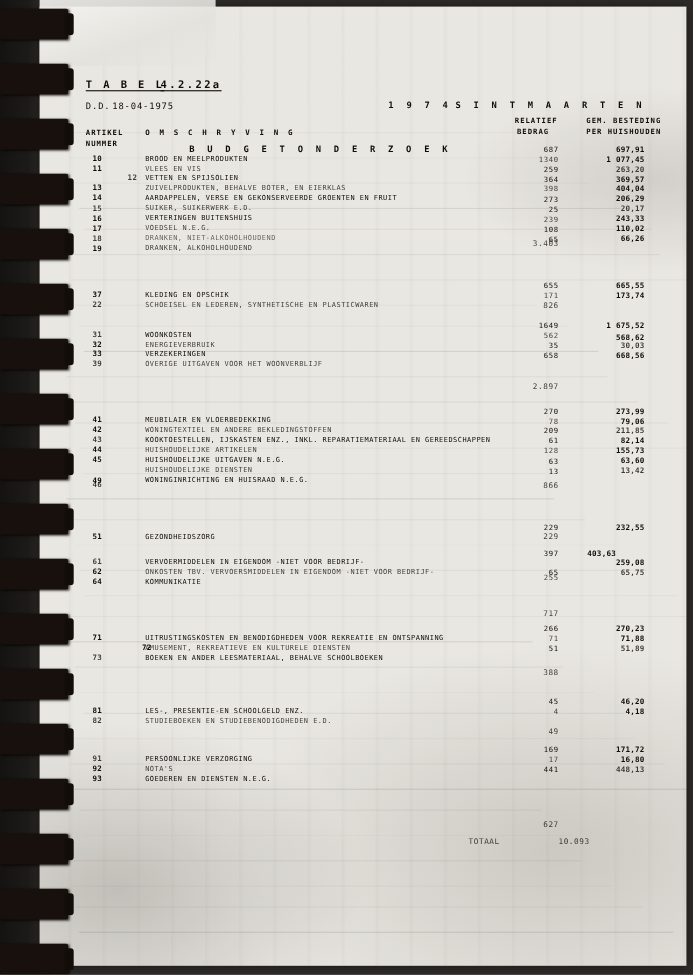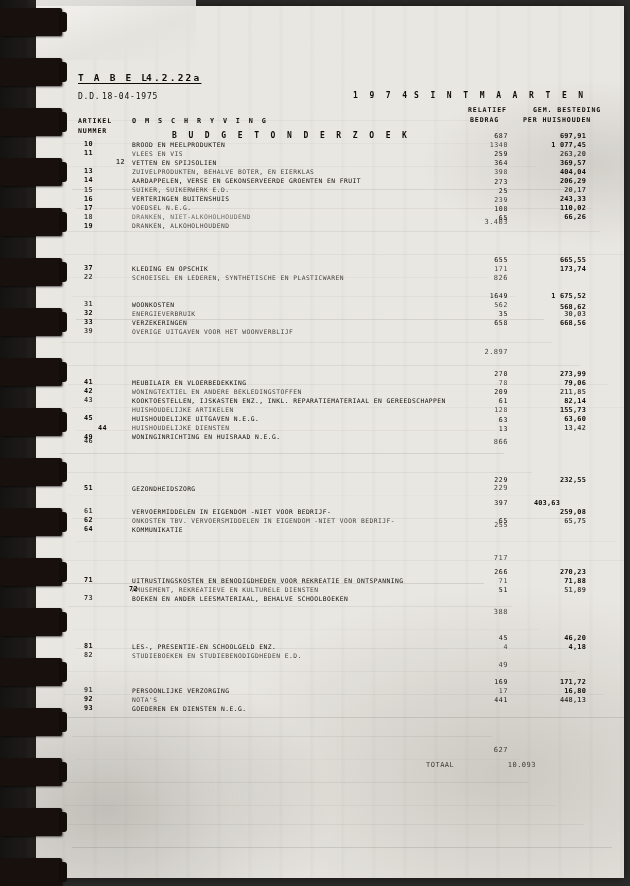--- a/index.html
+++ b/index.html
@@ -145,21 +145,21 @@
 
     <div class="ln tw subt" style="left:32px;top:86px;">D.D.</div>
     <div class="ln tw subt" style="left:56px;top:86px;">18-04-1975</div>
     <div class="ln tw subt spaced" style="left:126px;top:85px;margin-top:40px;">B U D G E T O N D E R Z O E K</div>
     <div class="ln tw subt spaced" style="left:307px;top:85px;">1 9 7 4</div>
     <div class="ln tw subt spaced" style="left:368px;top:85px;">S I N T   M A A R T E N</div>
 
     <div class="ln tw hdr" style="left:422px;top:100px;">RELATIEF</div>
     <div class="ln tw hdr" style="left:424px;top:110px;">BEDRAG</div>
     <div class="ln tw hdr" style="left:487px;top:100px;">GEM. BESTEDING</div>
-    <div class="ln tw hdr" style="left:477px;top:110px;">PER HUISHOUDEN</div>
+    <div class="ln tw hdr" style="left:487px;top:110px;">PER HUISHOUDEN</div>
 
     <div class="ln tw hdr" style="left:32px;top:111px;">ARTIKEL</div>
     <div class="ln tw hdr" style="left:32px;top:121px;">NUMMER</div>
     <div class="ln tw hdr2" style="left:86px;top:111px;">O M S C H R Y V I N G</div>
 
     <div id="rows">
         <div class="ln tw code" style="left:38px;top:134px;">10</div>
         <div class="ln tw desc" style="left:86px;top:134.5px;">BROOD EN MEELPRODUKTEN</div>
         <div class="ln tw num" style="left:400px;top:126px;width:62px;">687</div>
         <div class="ln tw numb" style="left:470px;top:125.5px;width:70px;">697,91</div>
@@ -231,21 +231,21 @@
         <div class="ln tw num" style="left:400px;top:364px;width:62px;">270</div>
         <div class="ln tw numb" style="left:470px;top:363.5px;width:70px;">273,99</div>
         <div class="ln tw code" style="left:38px;top:381.1px;">42</div>
         <div class="ln tw desc fade" style="left:86px;top:381.6px;">WONINGTEXTIEL EN ANDERE BEKLEDINGSTOFFEN</div>
         <div class="ln tw num fade" style="left:400px;top:373.1px;width:62px;">78</div>
         <div class="ln tw numb" style="left:470px;top:372.6px;width:70px;">79,06</div>
         <div class="ln tw code fade" style="left:38px;top:390.2px;">43</div>
         <div class="ln tw desc" style="left:86px;top:390.7px;">KOOKTOESTELLEN, IJSKASTEN ENZ., INKL. REPARATIEMATERIAAL EN GEREEDSCHAPPEN</div>
         <div class="ln tw num" style="left:400px;top:382.2px;width:62px;">209</div>
         <div class="ln tw numb fade" style="left:470px;top:381.7px;width:70px;">211,85</div>
-        <div class="ln tw code" style="left:52px;top:399.3px;margin-top:19px;">44</div>
+        <div class="ln tw code" style="left:38px;top:399.3px;">44</div>
         <div class="ln tw desc fade" style="left:86px;top:399.8px;">HUISHOUDELIJKE ARTIKELEN</div>
         <div class="ln tw num" style="left:400px;top:391.3px;width:62px;">61</div>
         <div class="ln tw numb" style="left:470px;top:390.8px;width:70px;">82,14</div>
         <div class="ln tw code" style="left:38px;top:408.4px;">45</div>
         <div class="ln tw desc" style="left:86px;top:408.9px;">HUISHOUDELIJKE UITGAVEN N.E.G.</div>
         <div class="ln tw num fade" style="left:400px;top:400.4px;width:62px;">128</div>
         <div class="ln tw numb" style="left:470px;top:399.9px;width:70px;">155,73</div>
         <div class="ln tw code fade" style="left:38px;top:431px;">46</div>
         <div class="ln tw desc fade" style="left:86px;top:418px;">HUISHOUDELIJKE DIENSTEN</div>
         <div class="ln tw num" style="left:400px;top:409.5px;width:62px;">63</div>

